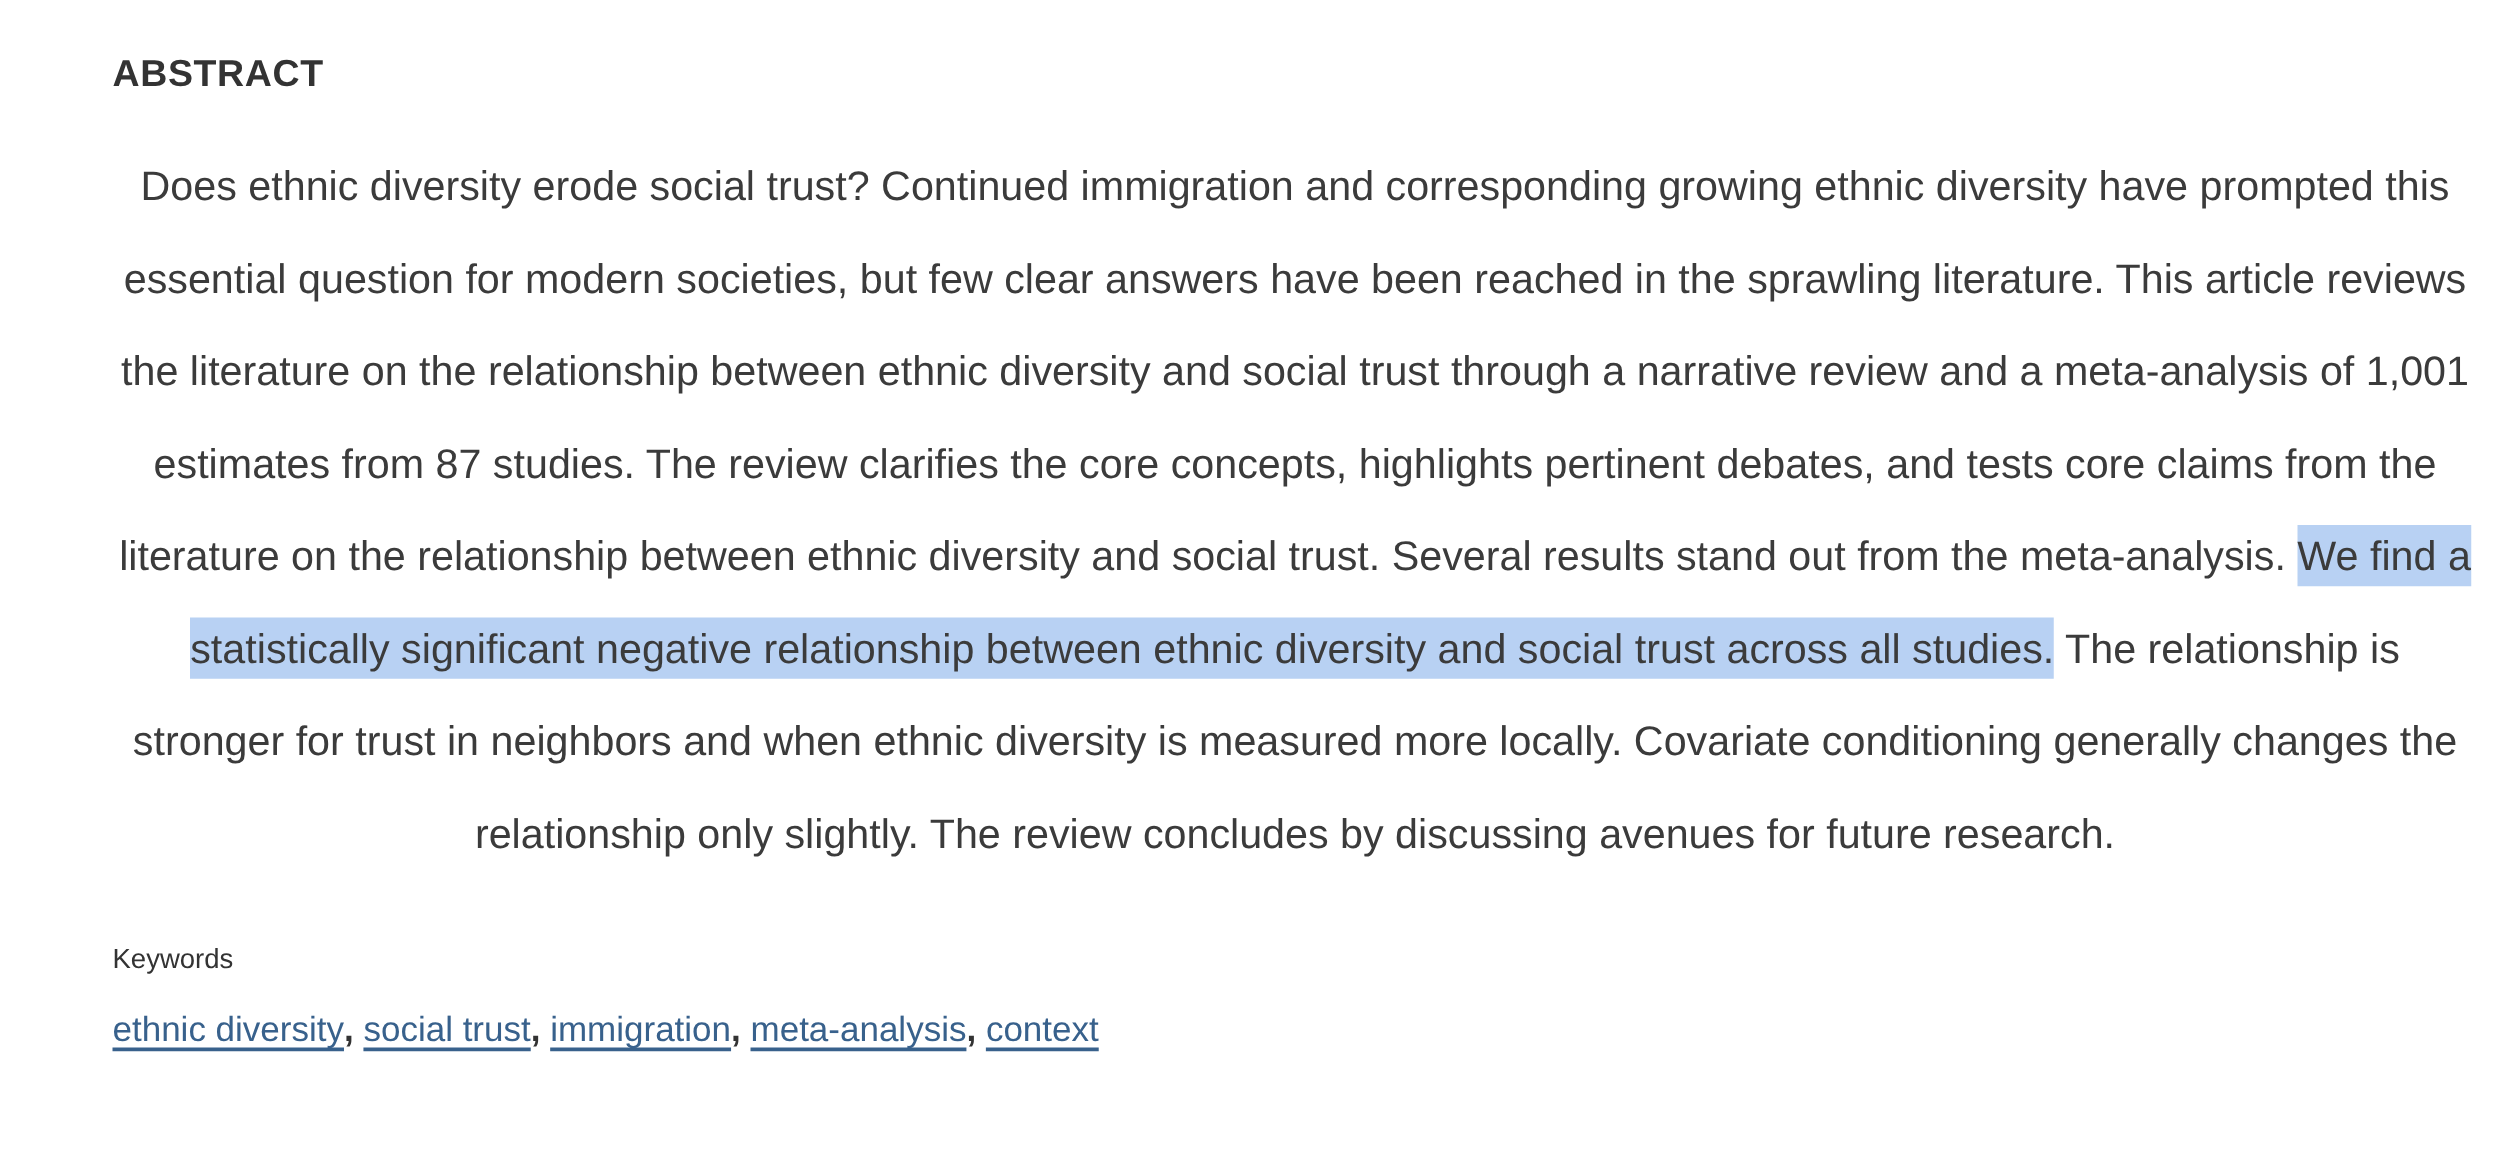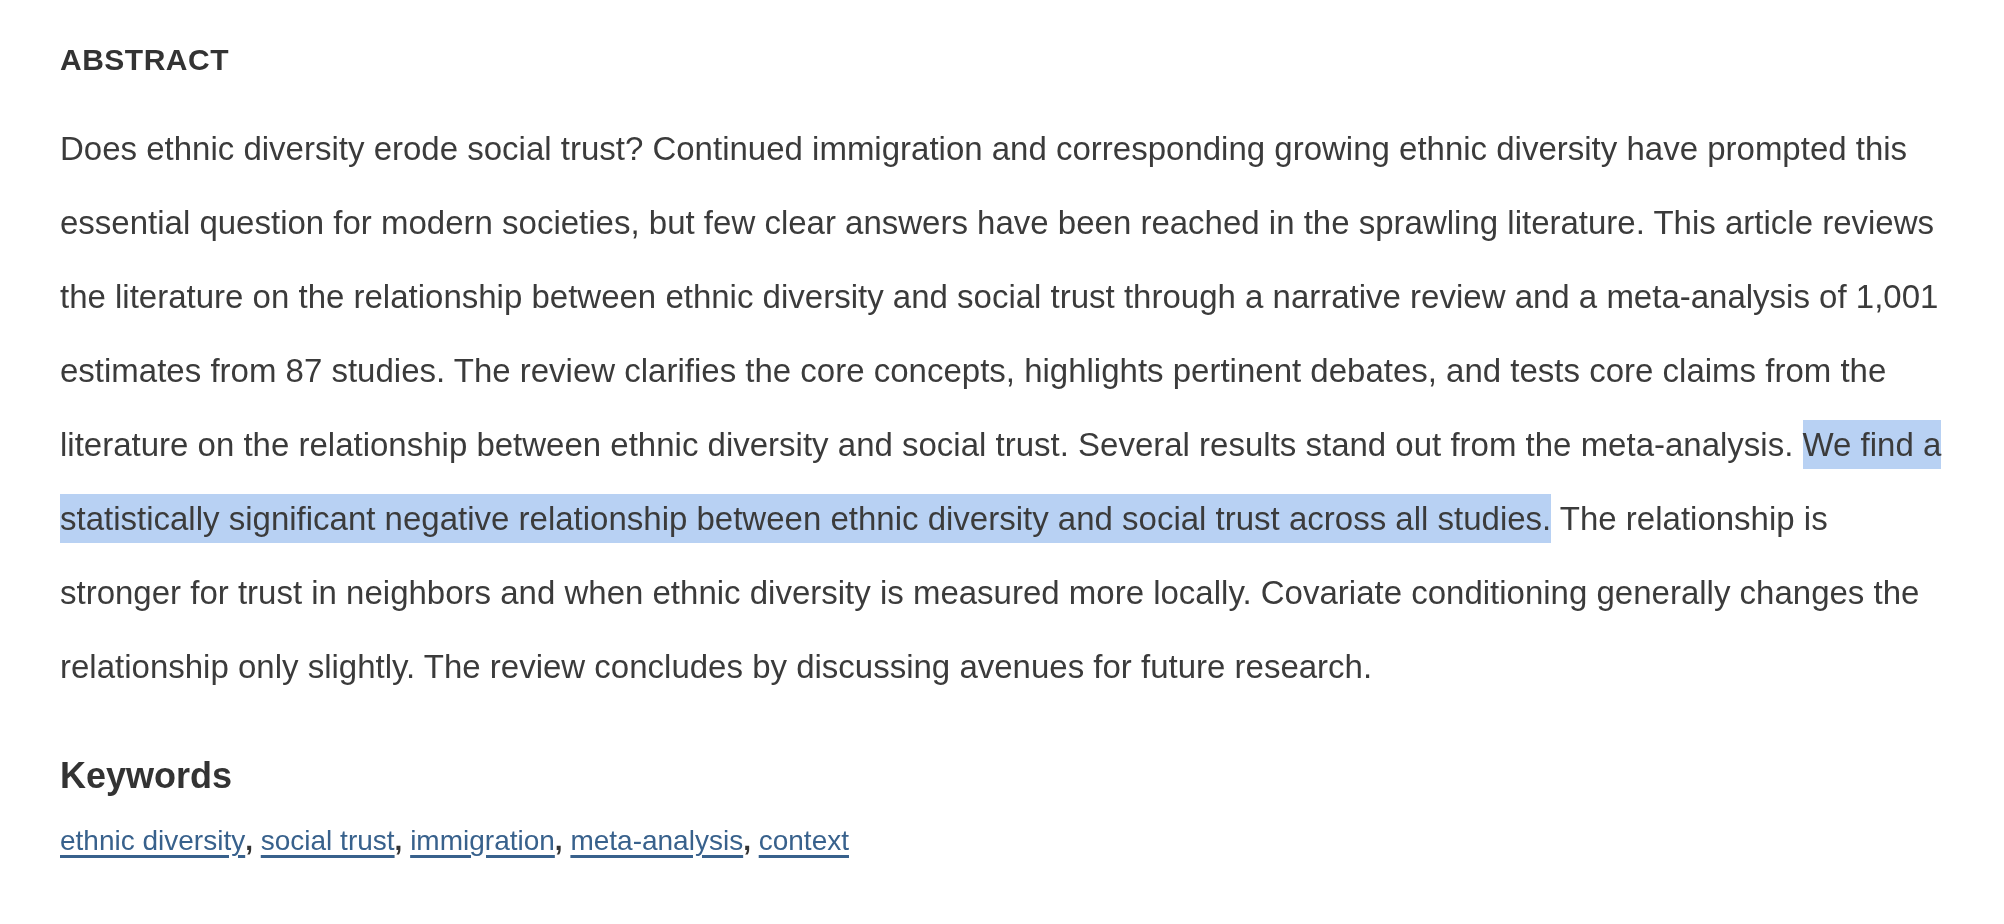--- a/index.html
+++ b/index.html
@@ -10,44 +10,46 @@
   body {
     width: 2004px;
     height: 924px;
     font-family: "Liberation Sans", "DejaVu Sans", sans-serif;
     overflow: hidden;
   }
   .page {
     padding: 42px 56px 0 60px;
     box-sizing: border-box;
     width: 1624px;
+    margin-left: 30px;
   }
   .abstract-heading {
     font-size: 30px;
     font-weight: 700;
     color: #333333;
     letter-spacing: 0.5px;
     margin: 0 0 34px 0;
     line-height: 1.2;
   }
   .abstract-paragraph {
     margin: 0;
     width: 1892px;
     font-size: 33px;
     line-height: 74px;
     color: #3b3b3b;
     font-weight: 400;
+    text-align: center;
   }
   .highlight {
     
     padding: 6px 0;
   }
   .keywords-heading {
-    font-size: 36px;
-    font-weight: 700;
+    font-size: 22px;
+    font-weight: 400;
     color: #333333;
     margin: 50px 0 24px 0;
     line-height: 1.2;
   }
   .keywords-line {
     font-size: 28px;
     line-height: 40px;
     font-weight: 700;
     color: #333333;
     margin: 0;

